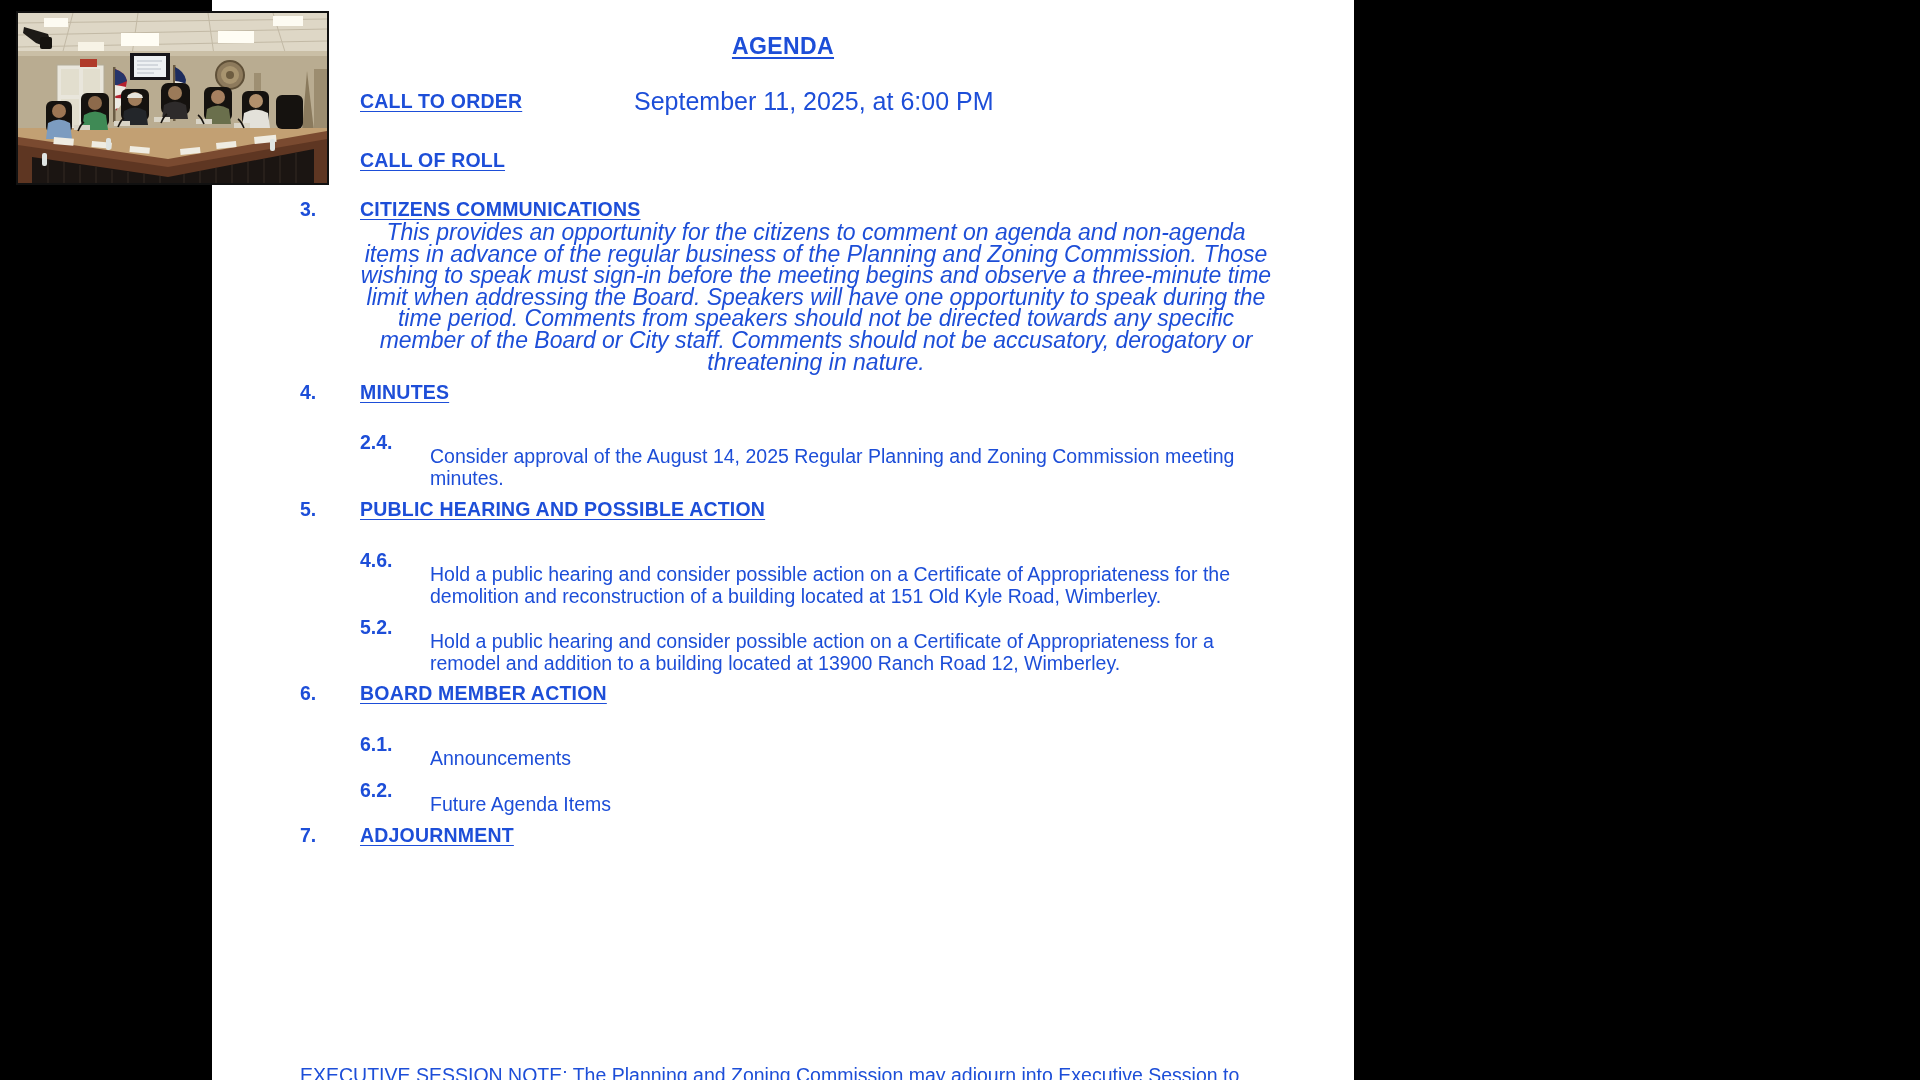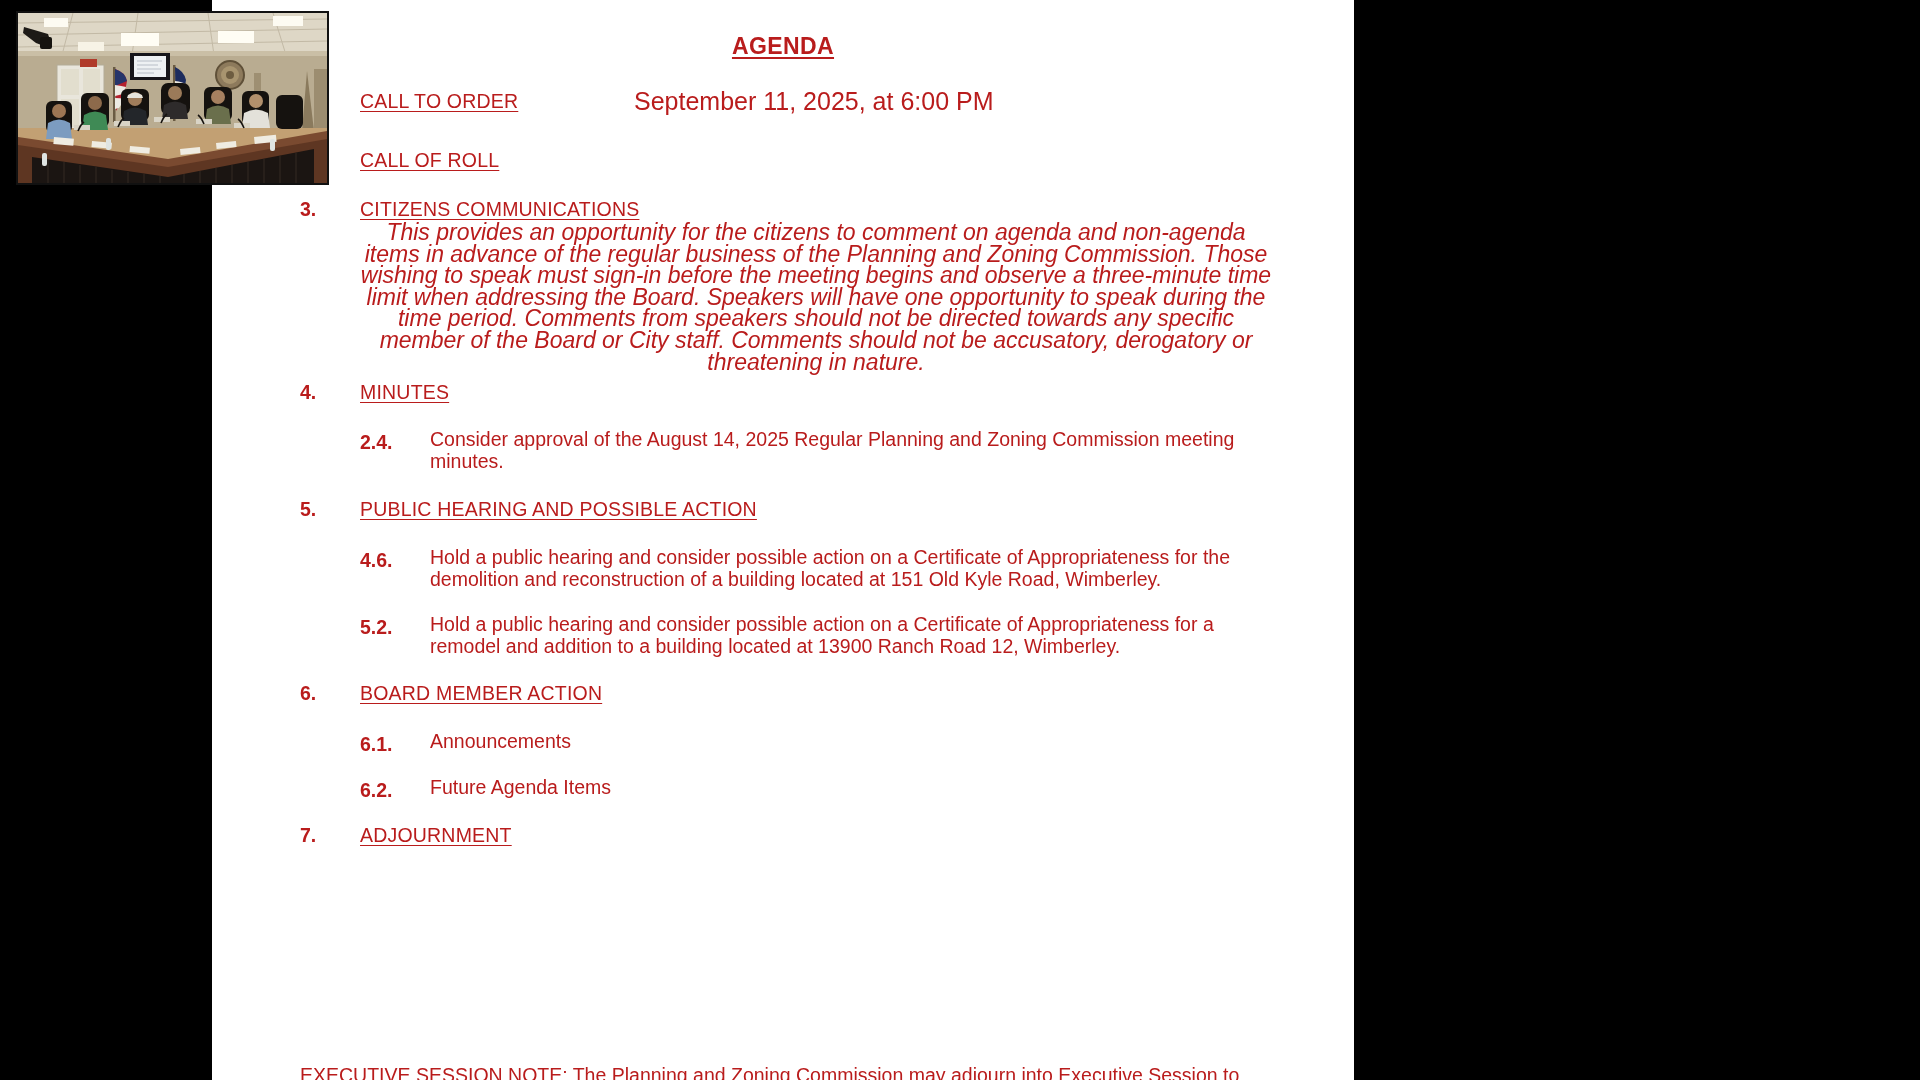--- a/index.html
+++ b/index.html
@@ -36,21 +36,21 @@
     overflow: hidden;
   }
 
   
   .doc-inner {
     position: absolute;
     left: 0;
     top: 0;
     width: 1142px;
     height: 1080px;
-    color: #b91c1c;
+    color: #1d4ed8;
     font-family: "Liberation Sans", sans-serif;
     font-size: 19.5px;
     line-height: 26px;
   }
 
   .doc-title {
     position: absolute;
     left: 0;
     top: 33px;
     width: 1142px;
@@ -82,36 +82,37 @@
     left: 148px;
     width: 912px;
     font-size: 19.5px;
   }
   .body.sub {
     left: 218px;
     width: 842px;
   }
 
   .heading {
-    font-weight: normal;
+    font-weight: bold;
     text-decoration: underline;
     text-underline-offset: 3px;
     letter-spacing: 0.2px;
   }
 
   .italic-note {
     font-style: italic;
     font-size: 23px;
     line-height: 21.6px;
     text-align: center;
   }
 
   .plain {
     font-weight: normal;
     line-height: 21.8px;
+    margin-top: 17px;
   }
 
   .date-value {
     position: absolute;
     left: 422px;
     font-size: 25px;
     font-weight: normal;
     white-space: nowrap;
   }
 

